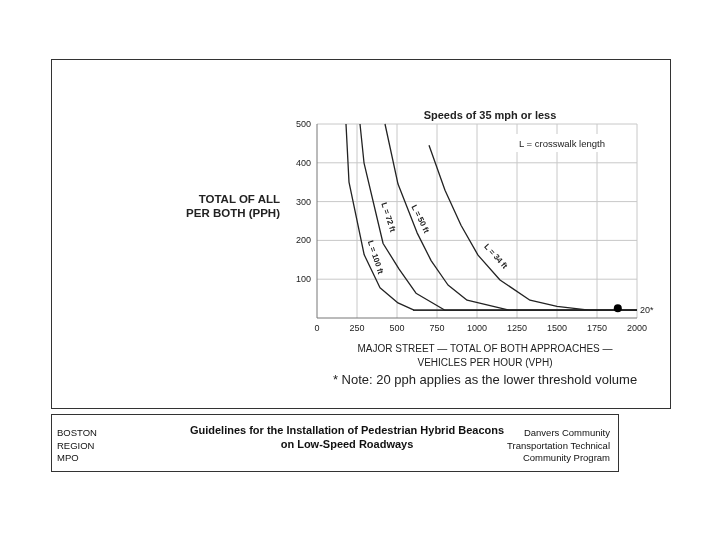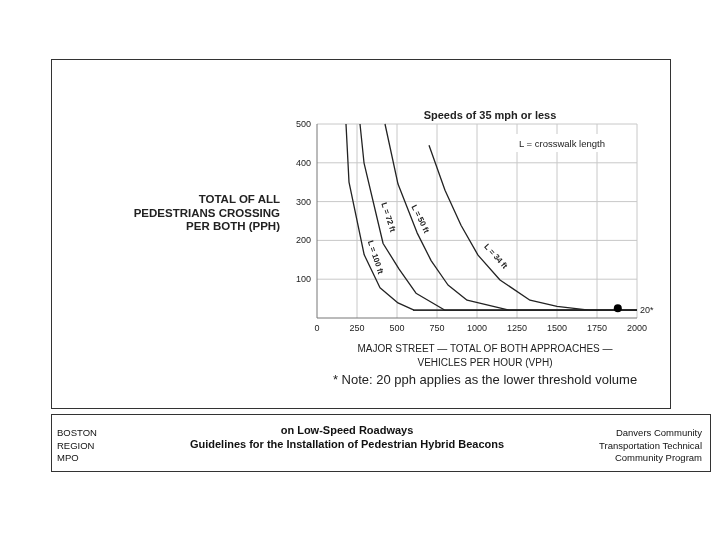--- a/index.html
+++ b/index.html
@@ -1,36 +1,35 @@
 <!DOCTYPE html>
 <html><head>
 <meta charset="utf-8">
 <style>
   html, body { margin:0; padding:0; background:#ffffff; }
   body { width:720px; height:540px; position:relative; overflow:hidden; font-family:"Liberation Sans", sans-serif; color:#222; }
   .frame { position:absolute; left:51px; top:59px; width:620px; height:350px; border:1px solid #333; box-sizing:border-box; background:#fff; }
-  .footer { position:absolute; left:51px; top:414px; width:660px; height:58px; border:1px solid #333; box-sizing:border-box; background:#fff; }
+  .footer { position:absolute; left:51px; top:414px; width:568px; height:58px; border:1px solid #333; box-sizing:border-box; background:#fff; }
   .ylabel { position:absolute; right:440px; top:193px; text-align:right; font-size:11.5px; line-height:13.5px; color:#222; }
   .ylabel div { white-space:nowrap;font-weight:bold; }
   .chart-svg { position:absolute; left:0; top:0; }
   .xlabel { position:absolute; left:300px; width:370px; top:342px; text-align:center; font-size:10px; line-height:13.5px; color:#222; }
   .note { position:absolute; left:300px; width:370px; top:372px; text-align:center; font-size:13px; color:#222; }
   .f-left { position:absolute; left:5px; top:12px; font-size:9.5px; line-height:12.5px; color:#111; }
   .f-center { position:absolute; left:100px; width:390px; top:9px; text-align:center; font-weight:bold; font-size:11px; line-height:13.5px; color:#111; }
   .f-right { position:absolute; right:8px; top:12px; text-align:right; font-size:9.5px; line-height:12.5px; color:#111; }
   .f-right div, .f-left div, .f-center div { white-space:nowrap; }
 </style>
 </head>
 <body>
 
 <div class="frame"></div>
 
 <div class="ylabel">
   <div>TOTAL OF ALL</div>
-  <div>PEDESTRIANS CROSSING</div>
   <div>PER BOTH (PPH)</div>
 </div>
 
 <svg class="chart-svg" width="720" height="540" xmlns="http://www.w3.org/2000/svg">
   <g id="grid">
       <line x1="357" y1="124" x2="357" y2="318" stroke="#c8c8c8" stroke-width="1"></line>
       <line x1="397" y1="124" x2="397" y2="318" stroke="#c8c8c8" stroke-width="1"></line>
       <line x1="437" y1="124" x2="437" y2="318" stroke="#c8c8c8" stroke-width="1"></line>
       <line x1="477" y1="124" x2="477" y2="318" stroke="#c8c8c8" stroke-width="1"></line>
       <line x1="517" y1="124" x2="517" y2="318" stroke="#c8c8c8" stroke-width="1"></line>
@@ -89,21 +88,21 @@
 </div>
 <div class="note">* Note: 20 pph applies as the lower threshold volume</div>
 
 <div class="footer">
   <div class="f-left">
     <div>BOSTON</div>
     <div>REGION</div>
     <div>MPO</div>
   </div>
   <div class="f-center">
+    <div>Guidelines for the Installation of Pedestrian Hybrid Beacons</div>
     <div>on Low-Speed Roadways</div>
-    <div>Guidelines for the Installation of Pedestrian Hybrid Beacons</div>
   </div>
   <div class="f-right">
     <div>Danvers Community</div>
     <div>Transportation Technical</div>
     <div>Community Program</div>
   </div>
 </div>
 
 </body></html>

